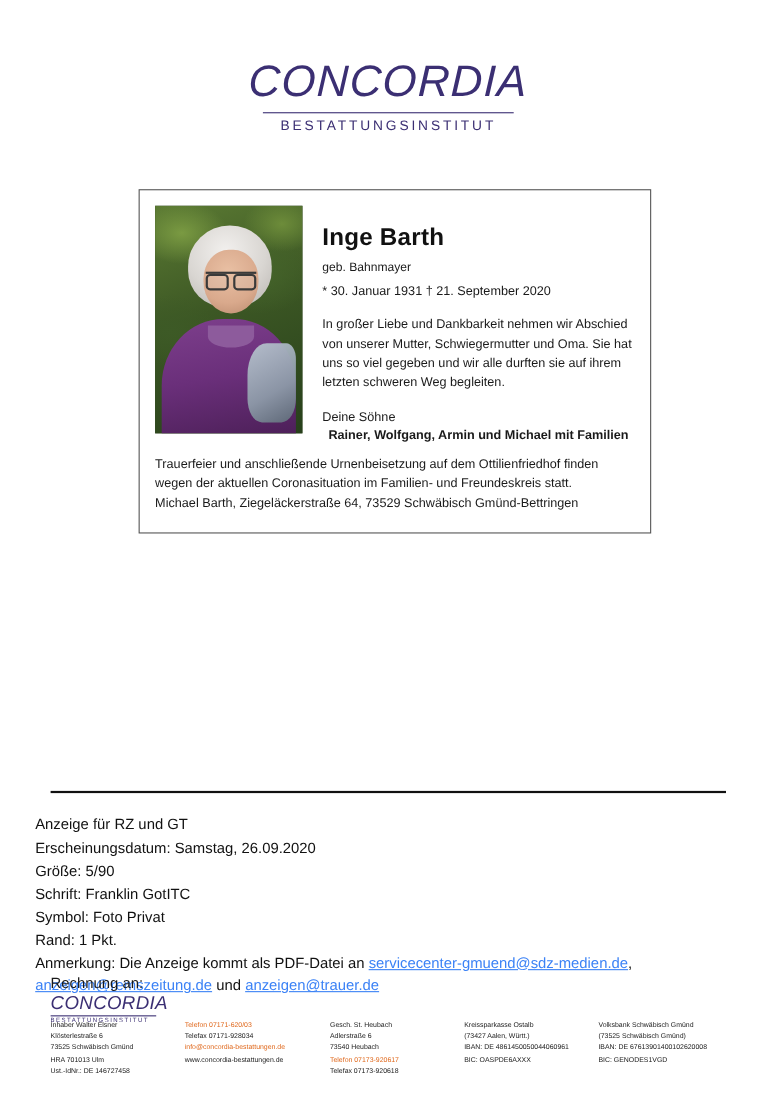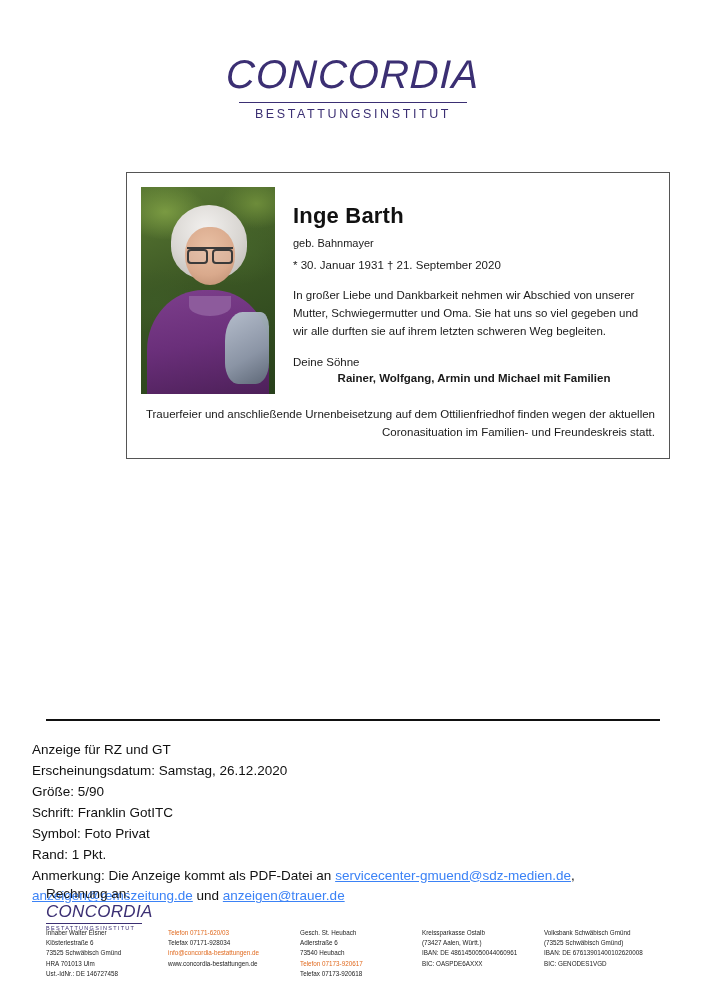--- a/index.html
+++ b/index.html
@@ -41,21 +41,21 @@
     font-size: 12.5px;
     letter-spacing: 2.6px;
     color: #3b2f73;
   }
 
   
   .notice {
     position: absolute;
     left: 126px;
     top: 172px;
-    width: 544px;
+    width: 466px;
     border: 1px solid #555;
     background: #fff;
     box-sizing: border-box;
     padding: 14px 14px 16px 14px;
   }
   .notice-top {
     display: flex;
     align-items: flex-start;
   }
   .portrait {
@@ -159,21 +159,21 @@
     font-size: 11.5px;
     font-weight: bold;
     margin: 0;
     text-align: center;
   }
   .notice-bottom {
     margin-top: 12px;
     font-size: 11.5px;
     line-height: 1.55;
   }
-  .notice-bottom p { margin: 0; text-align: right; }
+  .notice-bottom p { margin: 0; }
   .notice-bottom .gap { margin-top: 12px; }
 
   
   .divider {
     position: absolute;
     left: 46px;
     right: 46px;
     top: 719px;
     height: 2px;
     background: #111;
@@ -263,28 +263,29 @@
       <h1 class="deceased-name">Inge Barth</h1>
       <p class="born-name">geb. Bahnmayer</p>
       <p class="dates">* 30. Januar 1931  † 21. September 2020</p>
       <p class="eulogy">In großer Liebe und Dankbarkeit nehmen wir Abschied von unserer Mutter, Schwiegermutter und Oma. Sie hat uns so viel gegeben und wir alle durften sie auf ihrem letzten schweren Weg begleiten.</p>
       <p class="signoff-lead">Deine Söhne</p>
       <p class="signoff-names">Rainer, Wolfgang, Armin und Michael mit Familien</p>
     </div>
   </div>
   <div class="notice-bottom">
     <p>Trauerfeier und anschließende Urnenbeisetzung auf dem Ottilienfriedhof finden wegen der aktuellen Coronasituation im Familien- und Freundeskreis statt.</p>
+    <p>Michael Barth, Ziegeläckerstraße 64, 73529 Schwäbisch Gmünd-Bettringen</p>
   </div>
 </div>
 
 <div class="divider"></div>
 
 <div class="spec">
   <p>Anzeige für RZ und GT</p>
-  <p>Erscheinungsdatum: Samstag, 26.12.2020</p>
+  <p>Erscheinungsdatum: Samstag, 26.09.2020</p>
   <p>Größe: 5/90</p>
   <p>Schrift: Franklin GotITC</p>
   <p>Symbol: Foto Privat</p>
   <p>Rand: 1 Pkt.</p>
   <p><span>Anmerkung: Die Anzeige kommt als PDF-Datei an </span><a href="#">servicecenter-gmuend@sdz-medien.de</a><span>,</span><br><a href="#">anzeigen@remszeitung.de</a><span> und </span><a href="#">anzeigen@trauer.de</a></p>
 </div>
 
 <div class="billto">
   <div>Rechnung an:</div>
   <div class="billto-logo">

